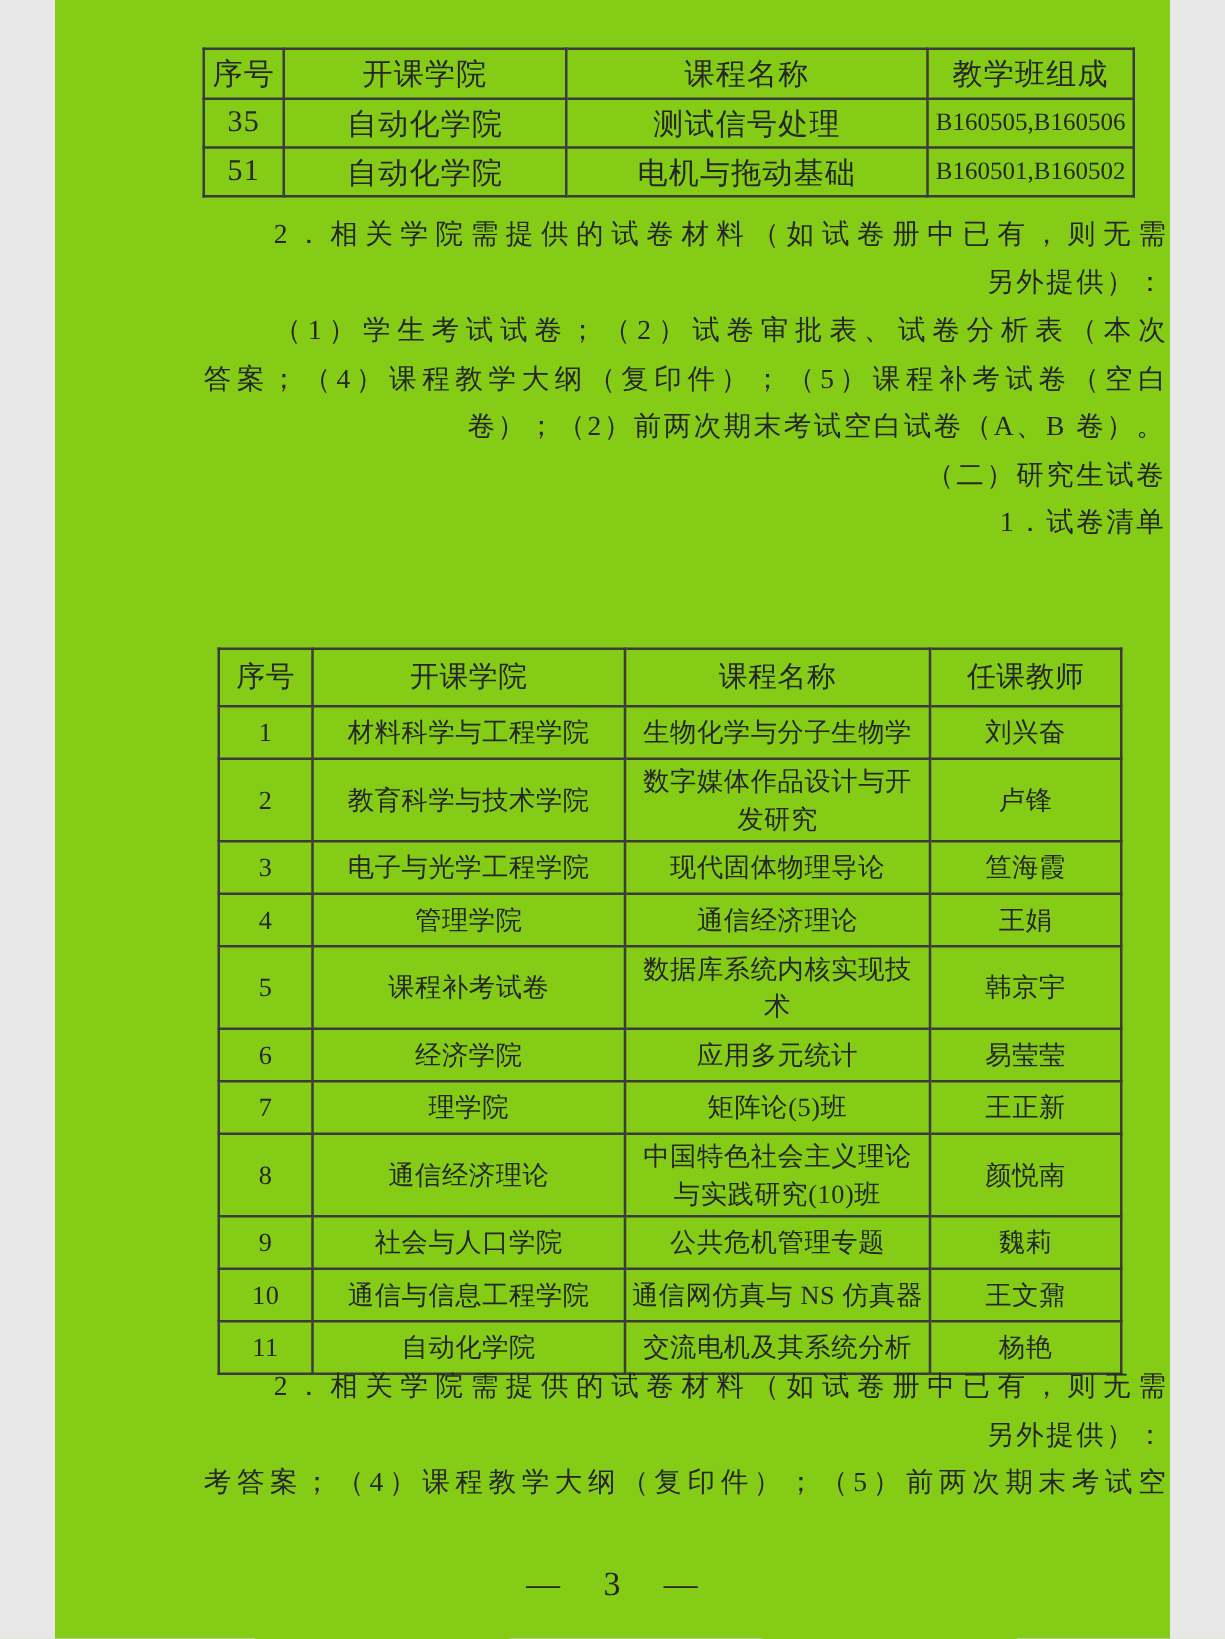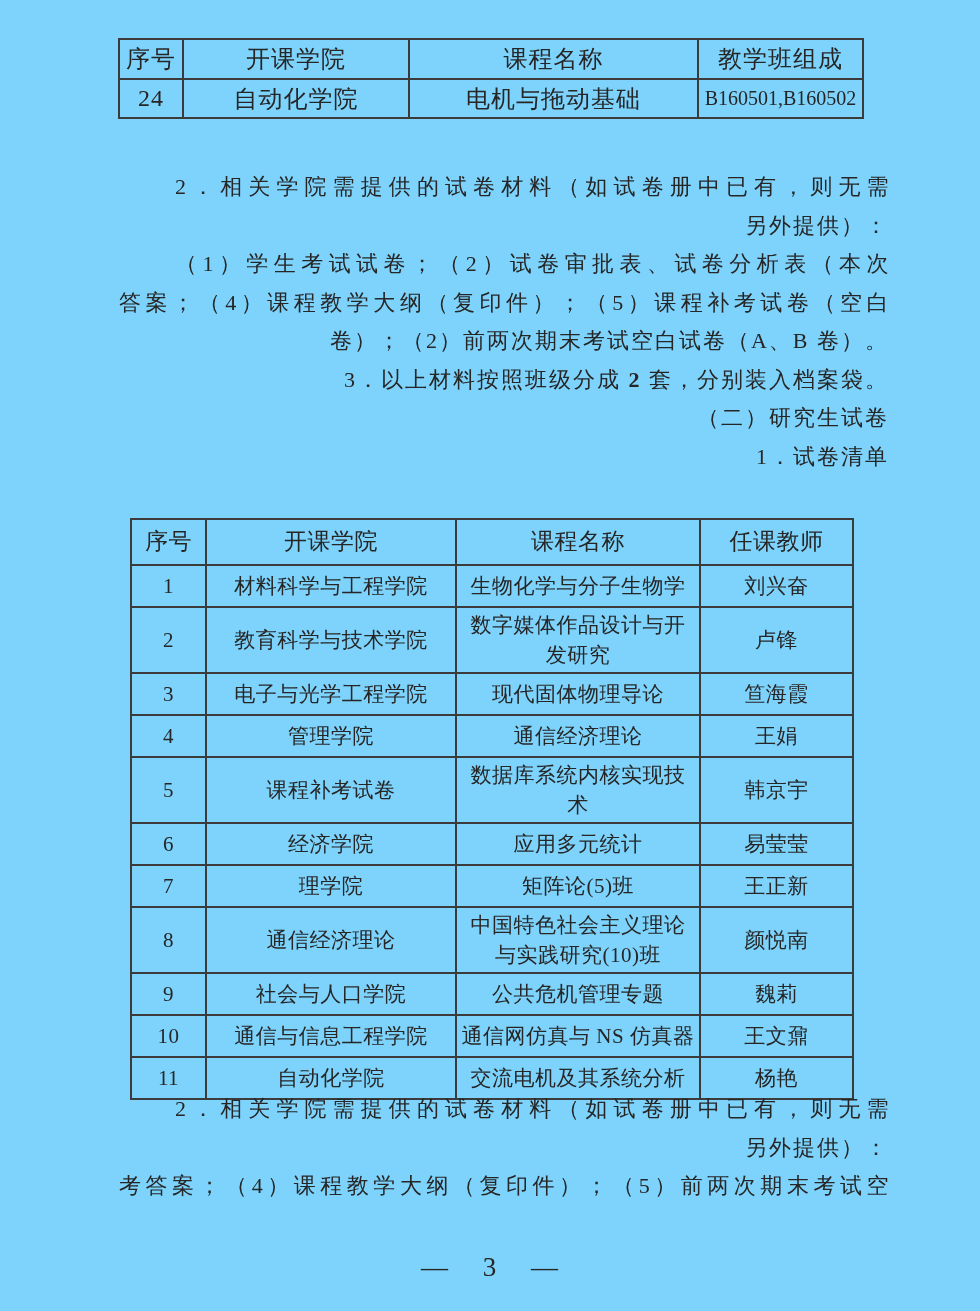--- a/index.html
+++ b/index.html
@@ -1,21 +1,21 @@
 <!DOCTYPE html>
 <html><head>
 <meta charset="utf-8">
 <style>
   html, body { margin: 0; padding: 0; background: #e8e8e8; }
   .page {
     position: relative;
-    width: 980px;
+    width: 892px;
     height: 1311px;
     margin: 0 auto;
-    background: #7dd3fc;
+    background: #84cc16;
     font-family: "Liberation Serif", "DejaVu Serif", serif;
     color: #262626;
     overflow: hidden;
   }
 
   
   table { border-collapse: collapse; table-layout: fixed; }
   td, th {
     border: 2px solid #3b3b3b;
     text-align: center;
@@ -89,35 +89,40 @@
         <col style="width:165px">
       </colgroup>
     <tbody>
         <tr class="hdr">
       <th>序号</th>
       <th>开课学院</th>
       <th>课程名称</th>
       <th>教学班组成</th>
     </tr>
     <tr class="row">
-      <td>24</td>
+      <td>35</td>
+      <td>自动化学院</td>
+      <td>测试信号处理</td>
+      <td class="classes">B160505,B160506</td>
+    </tr>
+    <tr class="row">
+      <td>51</td>
       <td>自动化学院</td>
       <td>电机与拖动基础</td>
       <td class="classes">B160501,B160502</td>
     </tr>
   </tbody>
     </table>
 
   <div class="textblock upper">
     <div class="tline fill indent">2．相关学院需提供的试卷材料（如试卷册中已有，则无需</div>
     <div class="tline">另外提供）：</div>
     <div class="tline fill indent">（1）学生考试试卷；（2）试卷审批表、试卷分析表（本次</div>
     <div class="tline fill">答案；（4）课程教学大纲（复印件）；（5）课程补考试卷（空白</div>
     <div class="tline">卷）；（2）前两次期末考试空白试卷（A、B 卷）。</div>
-    <div class="tline indent"><span>3．以上材料按照班级分成 </span><span class="bold2">2</span><span> 套，分别装入档案袋。</span></div>
     <div class="tline indent">（二）研究生试卷</div>
     <div class="tline indent">1．试卷清单</div>
   </div>
 
   <table class="tbl-grad">
     <colgroup>
         <col style="width:75px">
         <col style="width:250px">
         <col style="width:244px">
         <col style="width:153px">

